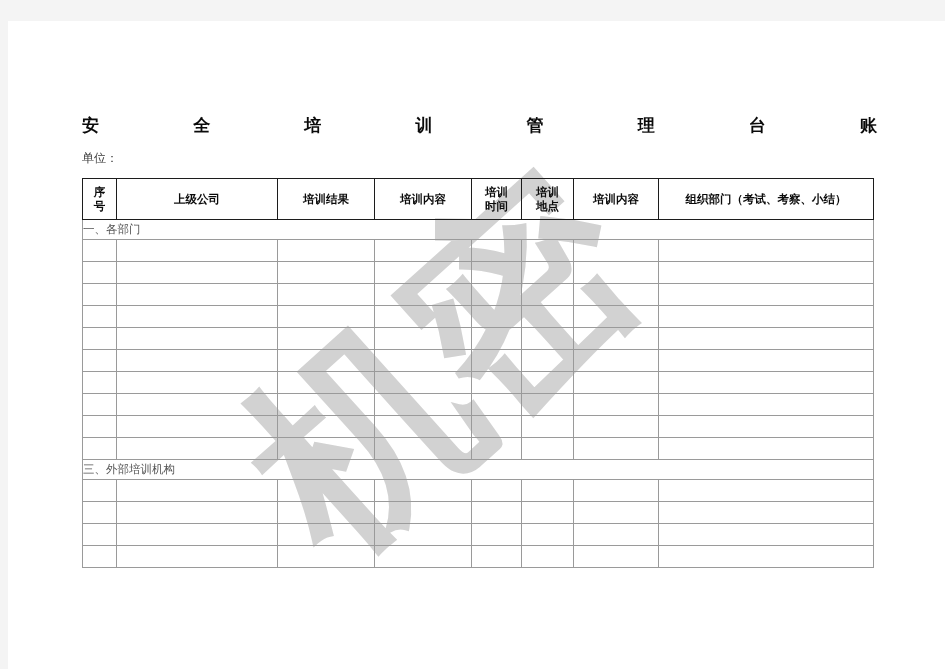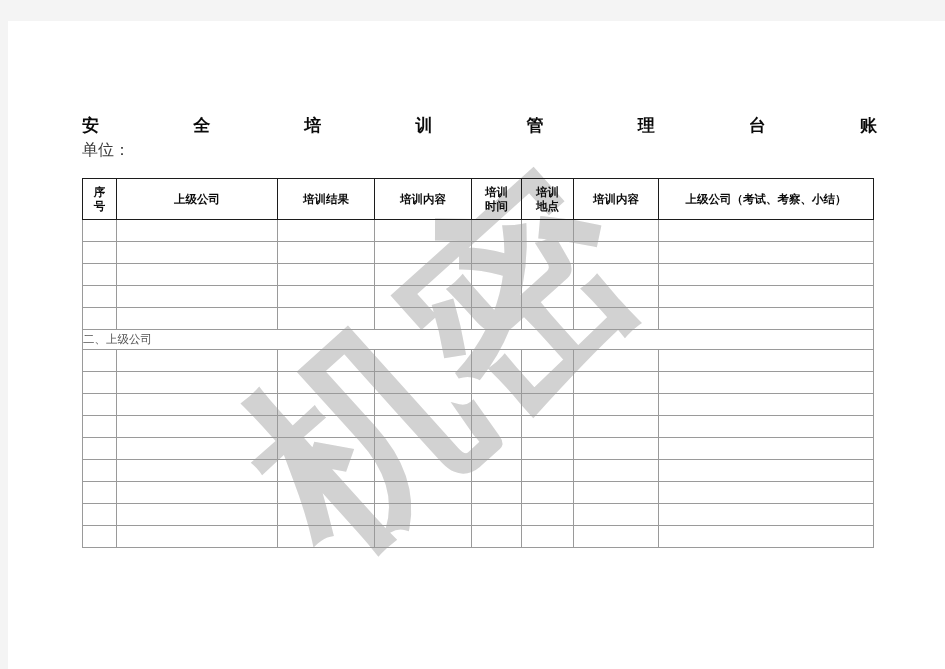--- a/index.html
+++ b/index.html
@@ -70,22 +70,22 @@
     font-weight: bold;
     color: #0a0a0a;
     display: flex;
     justify-content: space-between;
     white-space: nowrap;
   }
   #doc-title span { display: inline-block; }
   #unit-label {
     position: absolute;
     left: 74px;
-    top: 119px;
-    font-size: 16px;
+    top: 129px;
+    font-size: 12px;
     color: #3b3b3b;
     font-family: "DejaVu Sans", "Liberation Sans", sans-serif;
     white-space: nowrap;
   }
   
   #ledger-table {
     position: absolute;
     left: 74px;
     top: 157px;
     width: 791px;
@@ -207,127 +207,130 @@
 时间</span>
             </th>
           <th>
               <span class="two-line">培训
 地点</span>
             </th>
           <th>
               <span class="two-line">培训内容</span>
             </th>
           <th>
-              <span class="two-line">上级公司（考试、考察、小结）</span>
+              <span class="two-line">组织部门（考试、考察、小结）</span>
             </th>
         </tr>
       </thead>
       <tbody id="ledger-body">
-          <tr class="data-row">
-            <td class="c-seq"></td>
-            <td></td>
-            <td></td>
-            <td></td>
-            <td></td>
-            <td></td>
-            <td></td>
-            <td class="c-last"></td>
-          </tr>
-          <tr class="data-row">
-            <td class="c-seq"></td>
-            <td></td>
-            <td></td>
-            <td></td>
-            <td></td>
-            <td></td>
-            <td></td>
-            <td class="c-last"></td>
-          </tr>
-          <tr class="data-row">
-            <td class="c-seq"></td>
-            <td></td>
-            <td></td>
-            <td></td>
-            <td></td>
-            <td></td>
-            <td></td>
-            <td class="c-last"></td>
-          </tr>
-          <tr class="data-row">
-            <td class="c-seq"></td>
-            <td></td>
-            <td></td>
-            <td></td>
-            <td></td>
-            <td></td>
-            <td></td>
-            <td class="c-last"></td>
-          </tr>
-          <tr class="data-row">
-            <td class="c-seq"></td>
-            <td></td>
-            <td></td>
-            <td></td>
-            <td></td>
-            <td></td>
-            <td></td>
-            <td class="c-last"></td>
-          </tr>
           <tr class="section-row">
-            <td colspan="8">二、上级公司</td>
-          </tr>
-          <tr class="data-row">
-            <td class="c-seq"></td>
-            <td></td>
-            <td></td>
-            <td></td>
-            <td></td>
-            <td></td>
-            <td></td>
-            <td class="c-last"></td>
-          </tr>
-          <tr class="data-row">
-            <td class="c-seq"></td>
-            <td></td>
-            <td></td>
-            <td></td>
-            <td></td>
-            <td></td>
-            <td></td>
-            <td class="c-last"></td>
-          </tr>
-          <tr class="data-row">
-            <td class="c-seq"></td>
-            <td></td>
-            <td></td>
-            <td></td>
-            <td></td>
-            <td></td>
-            <td></td>
-            <td class="c-last"></td>
-          </tr>
-          <tr class="data-row">
-            <td class="c-seq"></td>
-            <td></td>
-            <td></td>
-            <td></td>
-            <td></td>
-            <td></td>
-            <td></td>
-            <td class="c-last"></td>
-          </tr>
-          <tr class="data-row">
-            <td class="c-seq"></td>
-            <td></td>
-            <td></td>
-            <td></td>
-            <td></td>
-            <td></td>
-            <td></td>
-            <td class="c-last"></td>
+            <td colspan="8">一、各部门</td>
+          </tr>
+          <tr class="data-row">
+            <td class="c-seq"></td>
+            <td></td>
+            <td></td>
+            <td></td>
+            <td></td>
+            <td></td>
+            <td></td>
+            <td class="c-last"></td>
+          </tr>
+          <tr class="data-row">
+            <td class="c-seq"></td>
+            <td></td>
+            <td></td>
+            <td></td>
+            <td></td>
+            <td></td>
+            <td></td>
+            <td class="c-last"></td>
+          </tr>
+          <tr class="data-row">
+            <td class="c-seq"></td>
+            <td></td>
+            <td></td>
+            <td></td>
+            <td></td>
+            <td></td>
+            <td></td>
+            <td class="c-last"></td>
+          </tr>
+          <tr class="data-row">
+            <td class="c-seq"></td>
+            <td></td>
+            <td></td>
+            <td></td>
+            <td></td>
+            <td></td>
+            <td></td>
+            <td class="c-last"></td>
+          </tr>
+          <tr class="data-row">
+            <td class="c-seq"></td>
+            <td></td>
+            <td></td>
+            <td></td>
+            <td></td>
+            <td></td>
+            <td></td>
+            <td class="c-last"></td>
+          </tr>
+          <tr class="data-row">
+            <td class="c-seq"></td>
+            <td></td>
+            <td></td>
+            <td></td>
+            <td></td>
+            <td></td>
+            <td></td>
+            <td class="c-last"></td>
+          </tr>
+          <tr class="data-row">
+            <td class="c-seq"></td>
+            <td></td>
+            <td></td>
+            <td></td>
+            <td></td>
+            <td></td>
+            <td></td>
+            <td class="c-last"></td>
+          </tr>
+          <tr class="data-row">
+            <td class="c-seq"></td>
+            <td></td>
+            <td></td>
+            <td></td>
+            <td></td>
+            <td></td>
+            <td></td>
+            <td class="c-last"></td>
+          </tr>
+          <tr class="data-row">
+            <td class="c-seq"></td>
+            <td></td>
+            <td></td>
+            <td></td>
+            <td></td>
+            <td></td>
+            <td></td>
+            <td class="c-last"></td>
+          </tr>
+          <tr class="data-row">
+            <td class="c-seq"></td>
+            <td></td>
+            <td></td>
+            <td></td>
+            <td></td>
+            <td></td>
+            <td></td>
+            <td class="c-last"></td>
+          </tr>
+          <tr class="section-row">
+            <td colspan="8">三、外部培训机构</td>
           </tr>
           <tr class="data-row">
             <td class="c-seq"></td>
             <td></td>
             <td></td>
             <td></td>
             <td></td>
             <td></td>
             <td></td>
             <td class="c-last"></td>

